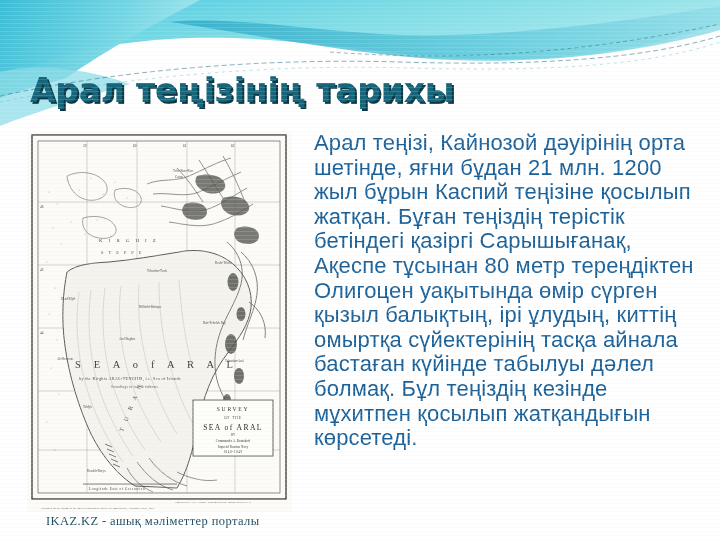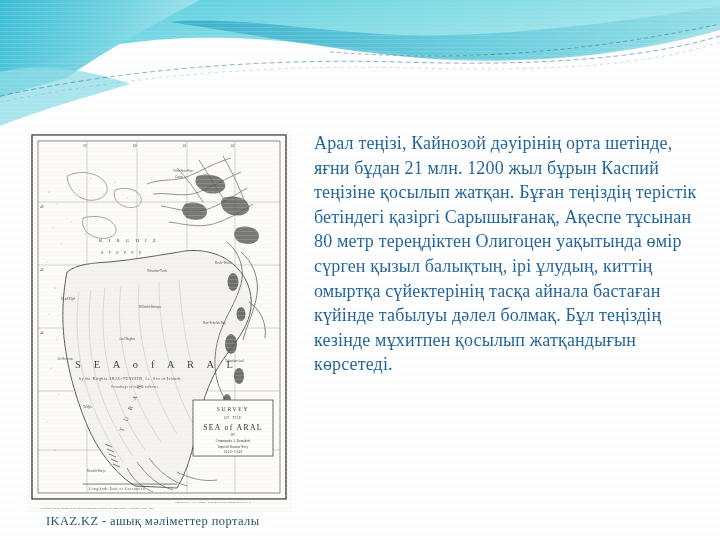--- a/index.html
+++ b/index.html
@@ -57,22 +57,22 @@
   }
   #map-figure svg { display: block; }
 
   
   #body-text {
     position: absolute;
     left: 314px;
     top: 131px;
     width: 396px;
     color: #1a5f96;
-    font-family: Liberation Serif, serif;
-    font-size: 18px;
+    font-family: Liberation Sans, sans-serif;
+    font-size: 22px;
     line-height: 24.6px;
     letter-spacing: 0.15px;
   }
   #body-text p { margin: 0; }
 
   
   #footer {
     position: absolute;
     left: 0;
     top: 514px;
@@ -128,20 +128,21 @@
       <path d="M0,98 C90,66 200,50 330,58 C450,65 560,76 720,44 L720,130 L0,130 Z" fill="#ffffff"></path>
 
       <path d="M0,72 C40,62 90,70 130,84 C90,96 40,110 0,126 Z" fill="#8ddbe6" opacity="0.75"></path>
 
       <path d="M0,96 C120,70 260,58 400,62 C530,66 640,60 720,36" fill="none" stroke="#2b6c80" stroke-width="1" stroke-dasharray="5 3" opacity="0.55"></path>
       <path d="M0,102 C130,76 270,64 410,68 C540,72 650,66 720,42" fill="none" stroke="#6fb7c8" stroke-width="1" stroke-dasharray="3 4" opacity="0.45"></path>
       <path d="M330,52 C440,60 560,58 720,24" fill="none" stroke="#1e5e72" stroke-width="0.9" stroke-dasharray="4 3" opacity="0.5"></path>
     </svg>
   </div>
 
+  <div id="title">Арал теңізінің тарихы</div>
 
   <div id="map-figure">
     <svg width="265" height="380" viewBox="0 0 265 380" xmlns="http://www.w3.org/2000/svg">
       <rect x="0" y="0" width="265" height="380" fill="#fcfbf8"></rect>
 
       <rect x="5" y="3" width="254" height="364" fill="none" stroke="#333" stroke-width="1.3"></rect>
       <rect x="11" y="9" width="242" height="352" fill="none" stroke="#444" stroke-width="0.6"></rect>
 
       <g stroke="#8a8a85" stroke-width="0.45" opacity="0.85">
         <line x1="11" y1="70" x2="253" y2="70"></line>

